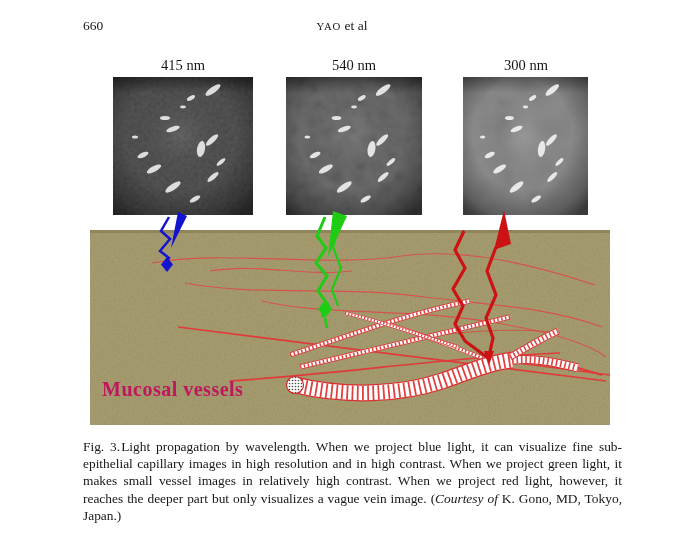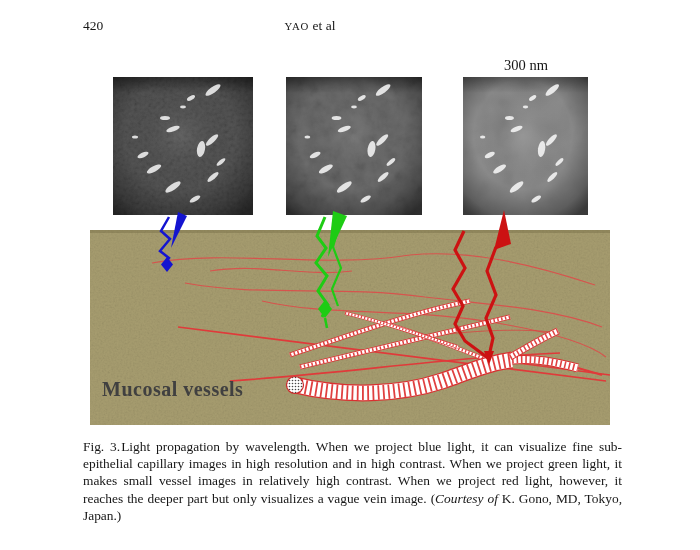--- a/index.html
+++ b/index.html
@@ -1,33 +1,33 @@
 <!DOCTYPE html>
 <html><head>
 <meta charset="utf-8">
 <style>
   html,body{margin:0;padding:0;background:#fff;}
   .page{position:relative;width:700px;height:550px;background:#ffffff;overflow:hidden;
         font-family:"Liberation Serif", serif;color:#161616;}
   
   .page-number{position:absolute;left:83px;top:18px;font-size:13.5px;}
-  .running-head{position:absolute;left:0;top:18px;width:620px;text-align:center;font-size:13.5px;}
+  .running-head{position:absolute;left:0;top:18px;width:620px;text-align:center;font-size:13.5px;padding-left:32px;}
   .running-head .sc{font-size:10.8px;letter-spacing:0.8px;}
   
   .wl-label{position:absolute;top:57px;width:140px;text-align:center;font-size:14.5px;}
   .wl-1{left:113px;} .wl-2{left:284px;} .wl-3{left:456px;}
   
   .endo{position:absolute;top:77px;height:138px;display:block;}
   .endo-1{left:113px;width:140px;}
   .endo-2{left:286px;width:136px;}
   .endo-3{left:463px;width:125px;}
   
   .diagram{position:absolute;left:90px;top:205px;width:520px;height:222px;display:block;}
   .mucosal-label{position:absolute;left:102px;top:378px;font-size:20px;font-weight:bold;
-                 letter-spacing:0.5px;color:#404040;}
+                 letter-spacing:0.5px;color:#be185d;}
   
   .caption{position:absolute;left:83px;top:438px;width:539px;font-size:13.4px;
            line-height:17.2px;text-align:justify;}
   .caption .figlab{margin-right:1px;}
   .caption .it{font-style:italic;margin-top:36px;}
 </style>
 </head>
 <body>
 
 <div class="page">
@@ -77,23 +77,25 @@
         <ellipse cx="108" cy="85" rx="5.5" ry="2" transform="rotate(-40 108 85)"></ellipse>
         <ellipse cx="30" cy="78" rx="6" ry="2.4" transform="rotate(-25 30 78)"></ellipse>
         <ellipse cx="41" cy="92" rx="8" ry="2.8" transform="rotate(-28 41 92)"></ellipse>
         <ellipse cx="60" cy="110" rx="9" ry="3" transform="rotate(-34 60 110)"></ellipse>
         <ellipse cx="100" cy="100" rx="7" ry="2.4" transform="rotate(-40 100 100)"></ellipse>
         <ellipse cx="82" cy="122" rx="6" ry="2.2" transform="rotate(-30 82 122)"></ellipse>
       </g>
     </defs>
   </svg>
 
-  <div class="page-number">420</div>
+  <div class="page-number">660</div>
   <div class="running-head"><span class="sc">YAO</span><span> et al</span></div>
 
+  <div class="wl-label wl-1">415 nm</div>
+  <div class="wl-label wl-2">540 nm</div>
   <div class="wl-label wl-3">300 nm</div>
 
   <svg class="endo endo-1" viewBox="0 0 140 138" preserveAspectRatio="none">
     <rect width="140" height="138" fill="#555555"></rect>
     <rect width="140" height="138" filter="url(#fGrain415)" opacity="0.6" style="mix-blend-mode:multiply"></rect>
     <rect width="140" height="138" fill="url(#vg)"></rect>
     <rect width="140" height="16" fill="url(#topshade)" opacity="0.7"></rect>
     <use href="#specks" opacity="0.88"></use>
   </svg>
 

